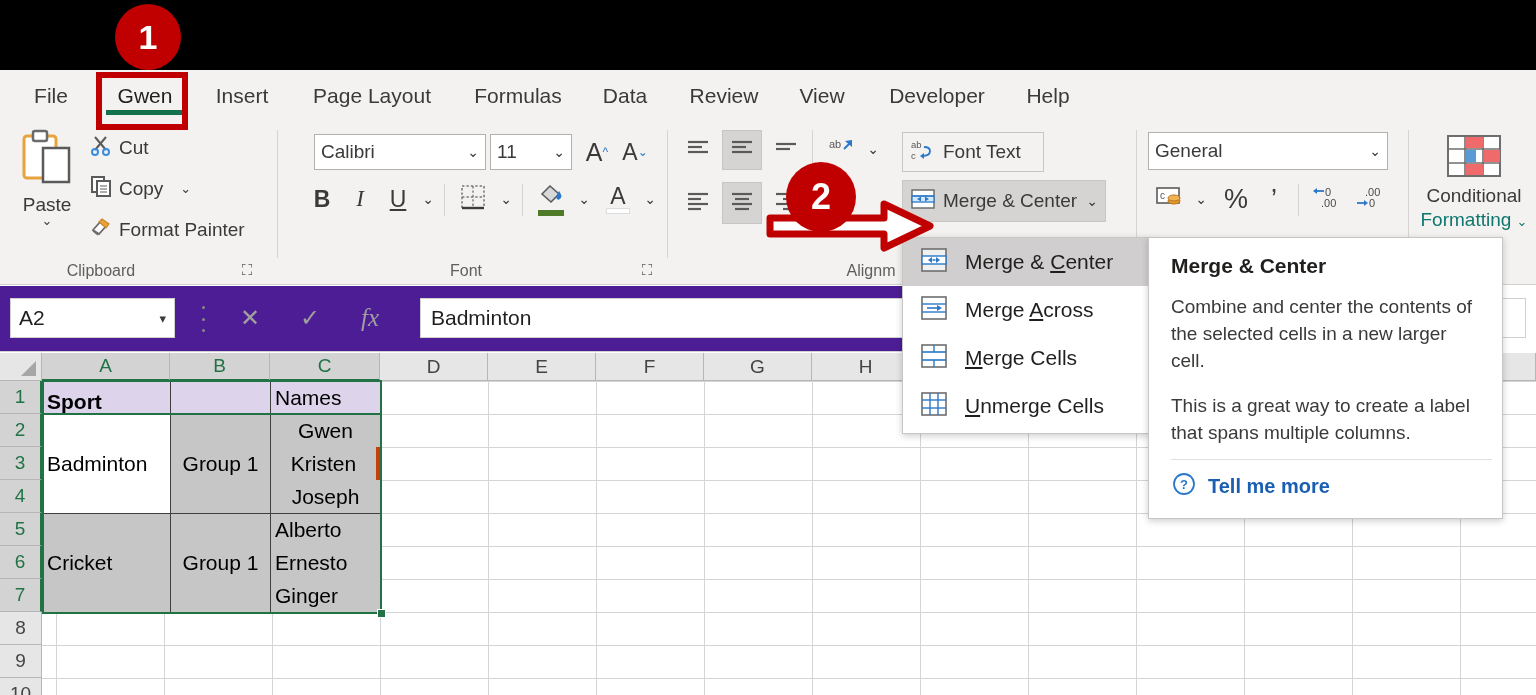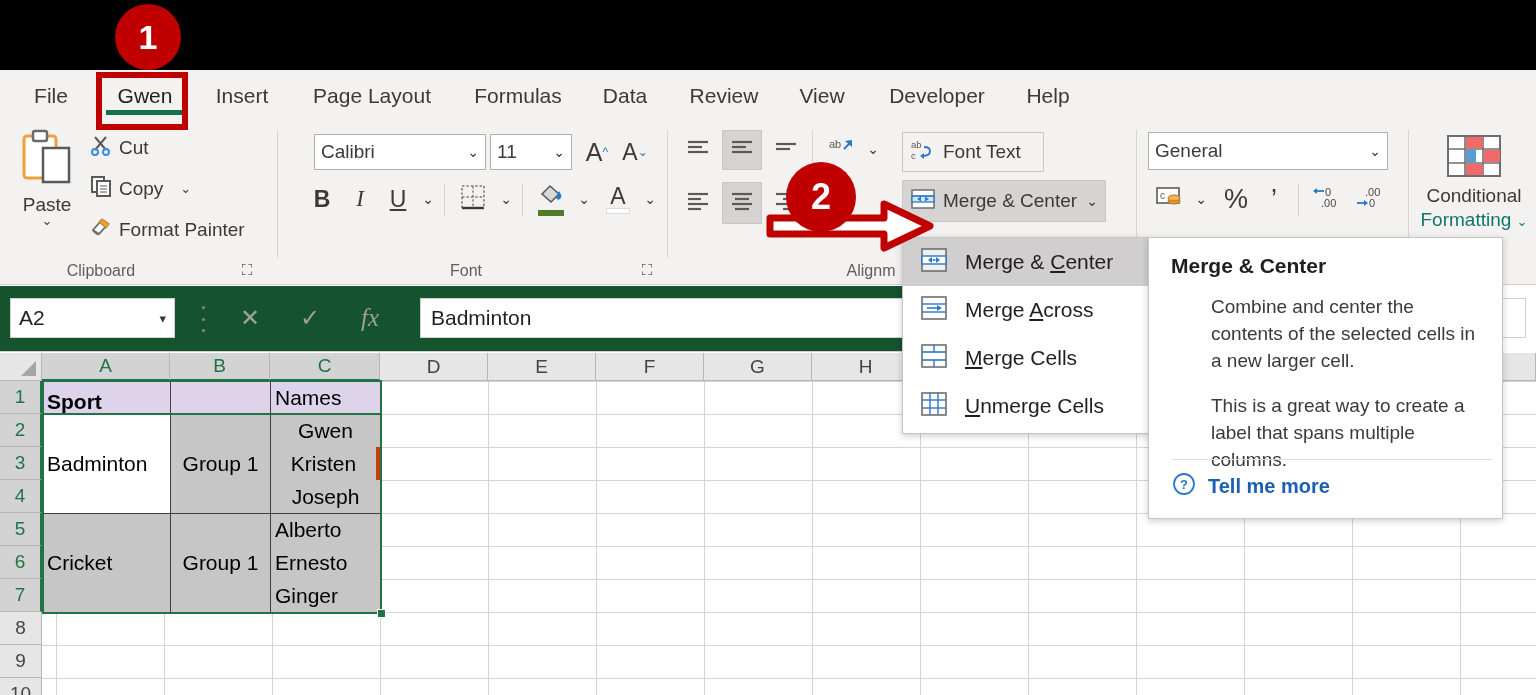--- a/index.html
+++ b/index.html
@@ -91,21 +91,21 @@
     position: absolute; display: flex; align-items: center; gap: 7px;
     border: 1px solid #c8c6c4; background: #f3f2f1;
     font-size: 19px; color: #3b3a39; padding: 0 7px; cursor: pointer;
     white-space: nowrap;
   }
   .txtbtn.pressed { background: #d6d4d2; }
 
   
   .formulabar {
     position: absolute; left: 0; top: 286px; width: 1460px; height: 66px;
-    background: #14532d; border-bottom: 1px solid #d2d0ce;
+    background: #4c1d95; border-bottom: 1px solid #d2d0ce;
   }
   .namebox {
     position: absolute; left: 10px; top: 12px; width: 165px; height: 40px;
     border: 1px solid #d2d0ce; background: #fff;
     display: flex; align-items: center; padding: 0 8px;
     font-size: 21px; color: #201f1e; cursor: pointer;
   }
   .namebox .nbcaret { margin-left: auto; font-size: 13px; color: #3b3a39; }
   .fbdots {
     position: absolute; left: 196px; top: 20px; width: 14px; height: 26px;
@@ -192,21 +192,21 @@
 
   
   .tooltip {
     position: absolute; left: 1148px; top: 237px; width: 355px; height: 282px;
     background: #ffffff; border: 1px solid #c8c6c4;
     box-shadow: 0 2px 7px rgba(0,0,0,0.20);
     padding: 16px 22px 0 22px; z-index: 50;
   }
   .tt-title { font-size: 21px; font-weight: bold; color: #201f1e; margin-bottom: 16px; }
   .tt-body { font-size: 19px; color: #3b3a39; line-height: 1.42; }
-  .tt-body p { margin-bottom: 18px; margin-left: 40px; }
+  .tt-body p { margin-bottom: 18px; }
   .tt-sep { position: absolute; left: 22px; right: 10px; bottom: 58px; height: 1px; background: #e1dfdd; }
   .tt-link {
     position: absolute; left: 22px; bottom: 16px;
     display: flex; align-items: center; gap: 11px;
     font-size: 20px; font-weight: bold; color: #1a5fb4; cursor: pointer;
   }
 
   
   .badge {
     position: absolute; border-radius: 50%; background: #c00000;

